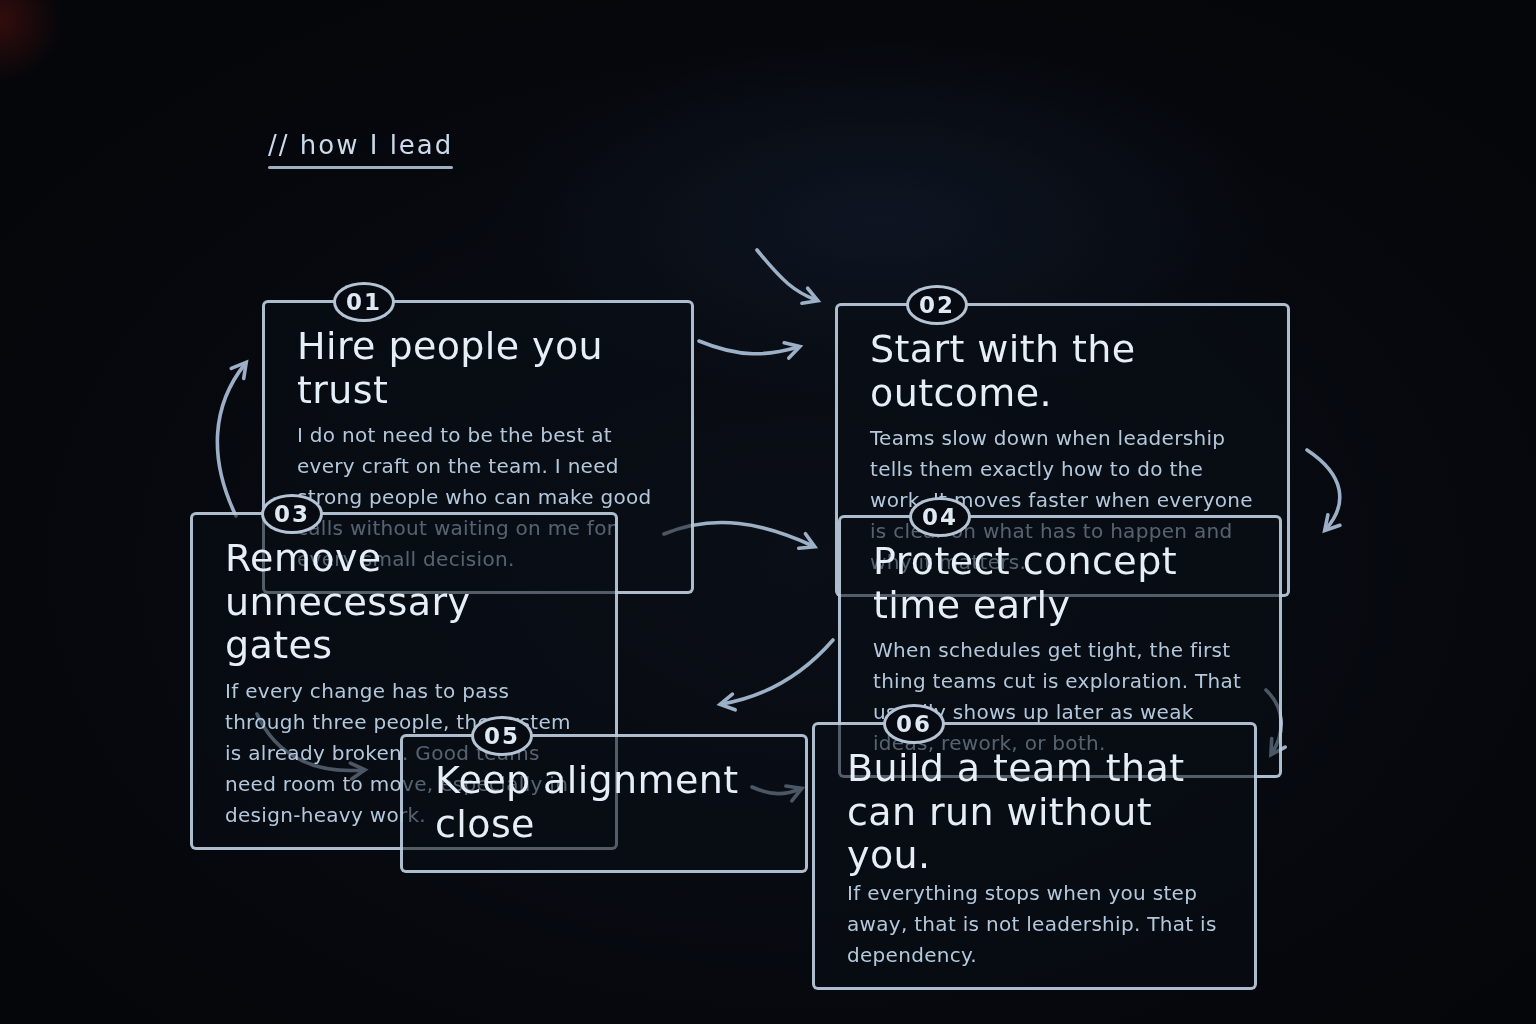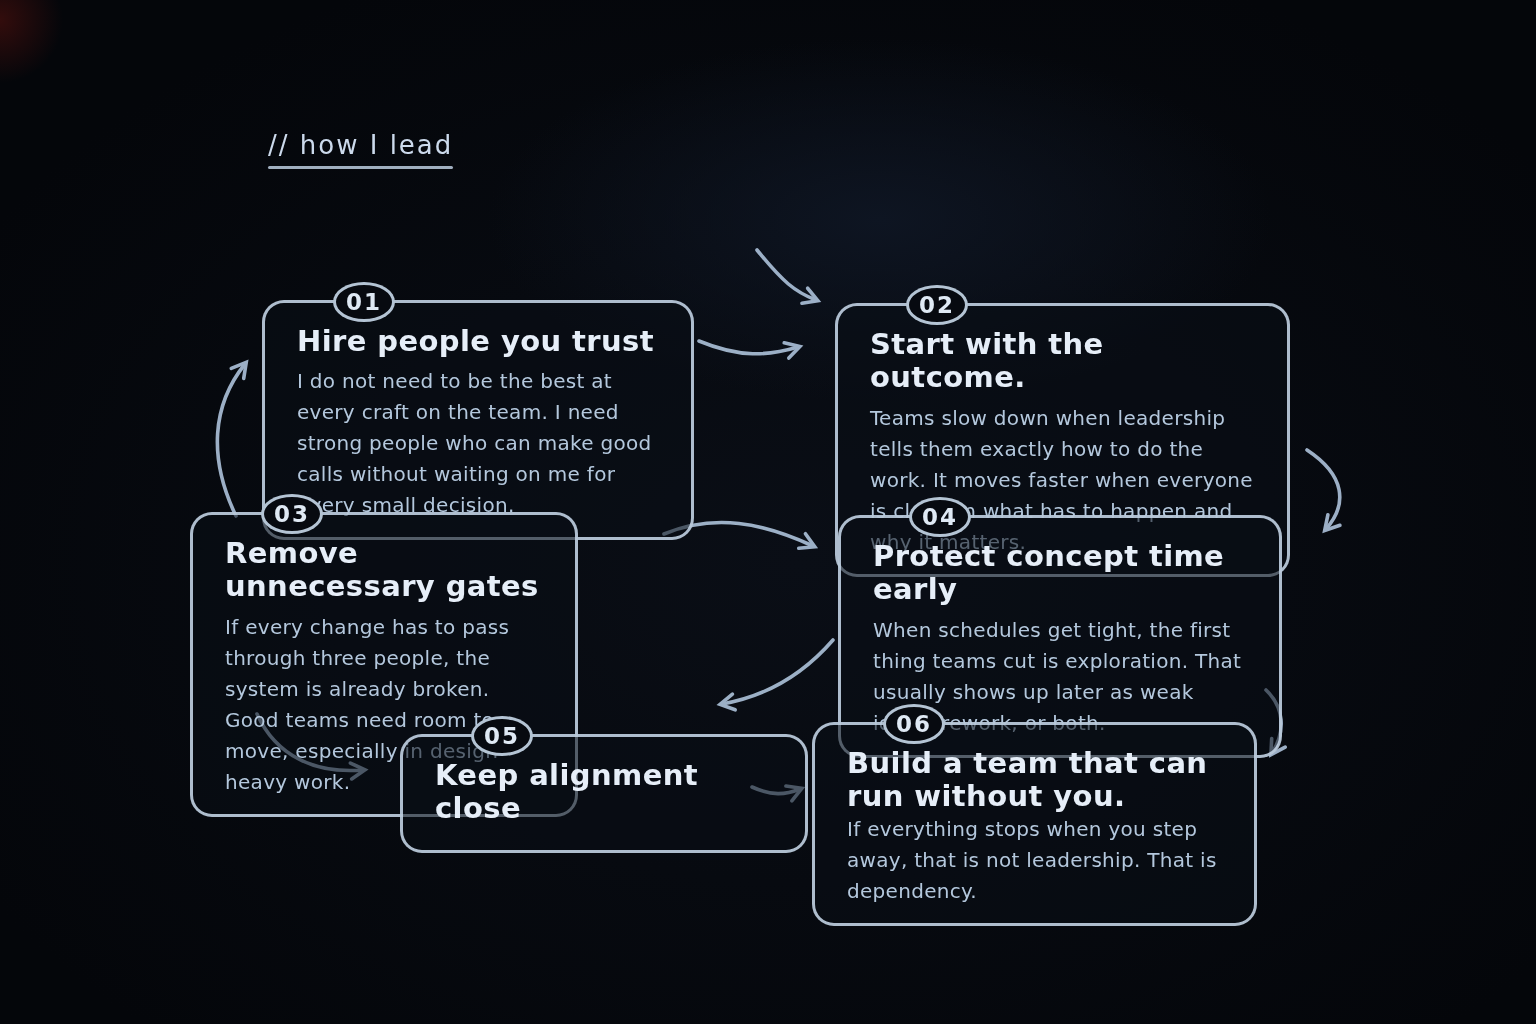--- a/index.html
+++ b/index.html
@@ -22,46 +22,46 @@
   .eyebrow-underline{margin-top:6px;height:3px;border-radius:2px;background:#bccddf;opacity:.85;}
   .title-wrap{position:absolute;left:558px;top:178px;z-index:3;}
   .page-title{
     font-size:46px;letter-spacing:1px;color:#e2ebf6;white-space:nowrap;font-weight:400;
   }
   .title-underline{margin-top:4px;margin-left:-14px;height:4px;width:462px;border-radius:3px;background:#b9cbdf;opacity:.9;}
 
   .card{
     position:absolute;z-index:2;
     border:3px solid rgba(198,214,232,0.88);
-    border-radius:22px;
+    border-radius:6px;
     background:rgba(10,14,22,0.55);
     padding:18px 28px 16px 32px;
     box-sizing:border-box;
   }
   .badge{
     position:absolute;top:-21px;left:68px;
     min-width:56px;height:40px;padding:0 10px;
     background:#070a10;
     border:3px solid rgba(200,216,234,0.9);
     border-radius:50%;
     display:flex;align-items:center;justify-content:center;
     font-size:23px;letter-spacing:2px;color:#dfe9f4;font-weight:700;
     box-sizing:border-box;
   }
   .card-title{
-    font-size:29px;font-weight:700;color:#e6eef8;letter-spacing:.4px;
+    font-size:38px;font-weight:400;color:#e6eef8;letter-spacing:.4px;
     margin:4px 0 8px 0;line-height:1.15;
   }
   .card-body{
     font-size:20px;color:#b4c8dd;line-height:1.55;letter-spacing:.3px;
   }
 
   #card-01{left:262px;top:300px;width:432px;}
   #card-02{left:835px;top:303px;width:455px;}
-  #card-03{left:190px;top:512px;width:388px;}
+  #card-03{left:190px;top:512px;width:428px;}
   #card-04{left:838px;top:515px;width:444px;}
   #card-05{left:400px;top:734px;width:408px;}
   #card-06{left:812px;top:722px;width:445px;}
   #card-05 .card-body{font-size:19px;}
   #card-06 .card-title{margin-bottom:0;}
 
   svg.arrows{position:absolute;left:0;top:0;z-index:1;pointer-events:none;}
   .arrow{stroke:#a9bed6;stroke-width:3.6;fill:none;stroke-linecap:round;opacity:.92;}
 </style>
 </head>

